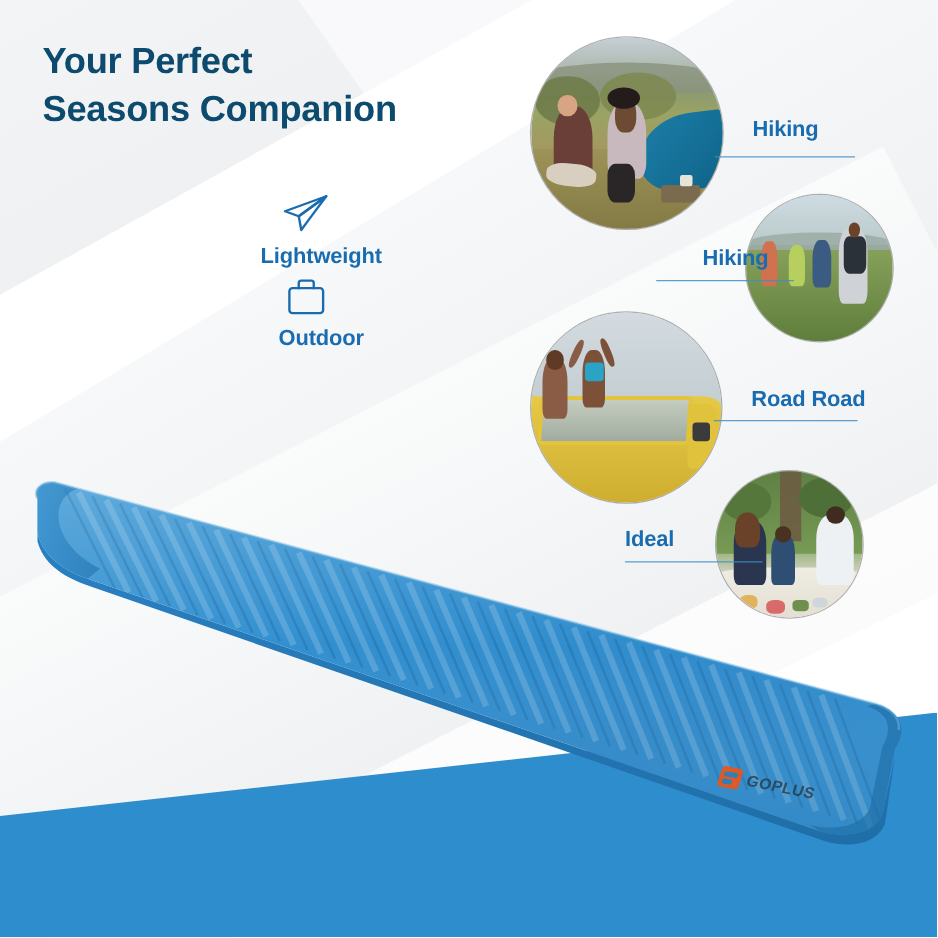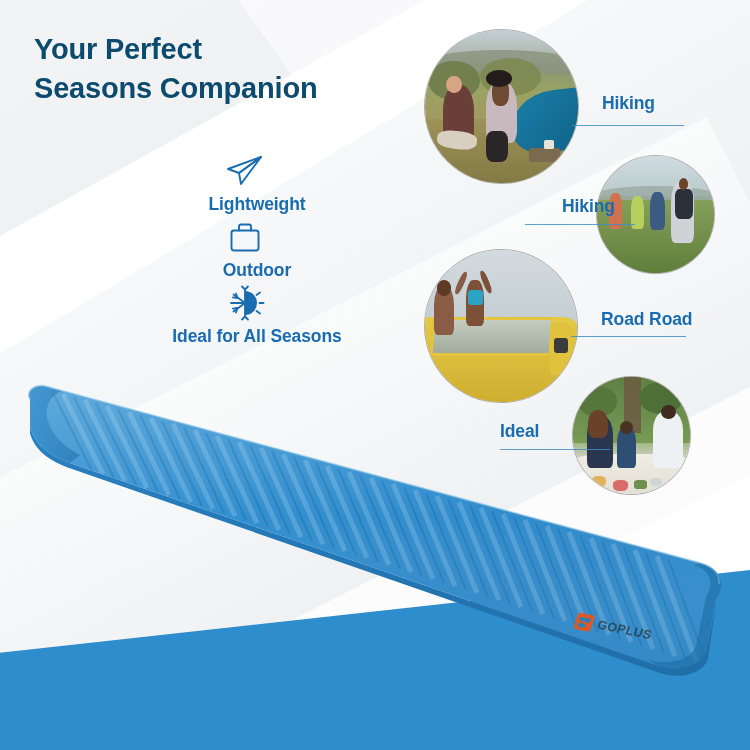--- a/index.html
+++ b/index.html
@@ -181,36 +181,20 @@
     <div class="feature">
       <span class="ficon">
         <svg width="34" height="34" viewBox="0 0 34 34" fill="none" stroke="#1a6cb0" stroke-width="1.9" stroke-linejoin="round" stroke-linecap="round">
           <rect x="3.5" y="10.5" width="27" height="20" rx="2.5"></rect>
           <path d="M11 10.5 V6.5 a2 2 0 0 1 2-2 h8 a2 2 0 0 1 2 2 v4"></path>
         </svg>
       </span>
       <span class="flabel">Outdoor</span>
     </div>
 
-    <div class="feature">
-      <span class="ficon">
-        <svg width="40" height="40" viewBox="0 0 40 40" fill="none" stroke="#1a6cb0" stroke-width="1.8" stroke-linecap="round" stroke-linejoin="round">
-          <path d="M20 8 a12 12 0 0 1 0 24 Z" fill="#1a6cb0" stroke="none"></path>
-          <path d="M20 6 v28"></path>
-          <path d="M20 20 L8.5 11.5 M20 20 L8.5 28.5"></path>
-          <path d="M20 20 L6 20"></path>
-          <path d="M12.5 15 l-1.5 -4.5 M12.5 15 l-4.6 -.6"></path>
-          <path d="M12.5 25 l-4.6 .6 M12.5 25 l-1.5 4.5"></path>
-          <path d="M20 6.5 l-3 -3 M20 6.5 l3 -3"></path>
-          <path d="M20 33.5 l-3 3 M20 33.5 l3 3"></path>
-          <path d="M31.5 12 l3.5 -2.5 M34.5 20 h4 M31.5 28 l3.5 2.5"></path>
-        </svg>
-      </span>
-      <span class="flabel">Ideal for All Seasons</span>
-    </div>
 
   </div>
 
   <div class="circle" style="left:425px;top:30px;width:153px;height:153px;">
     <div class="photo ph-camping">
       <div class="sky"></div>
         <div class="hill"></div>
       <div class="bush1"></div>
         <div class="bush2"></div>
       <div class="grass"></div>

